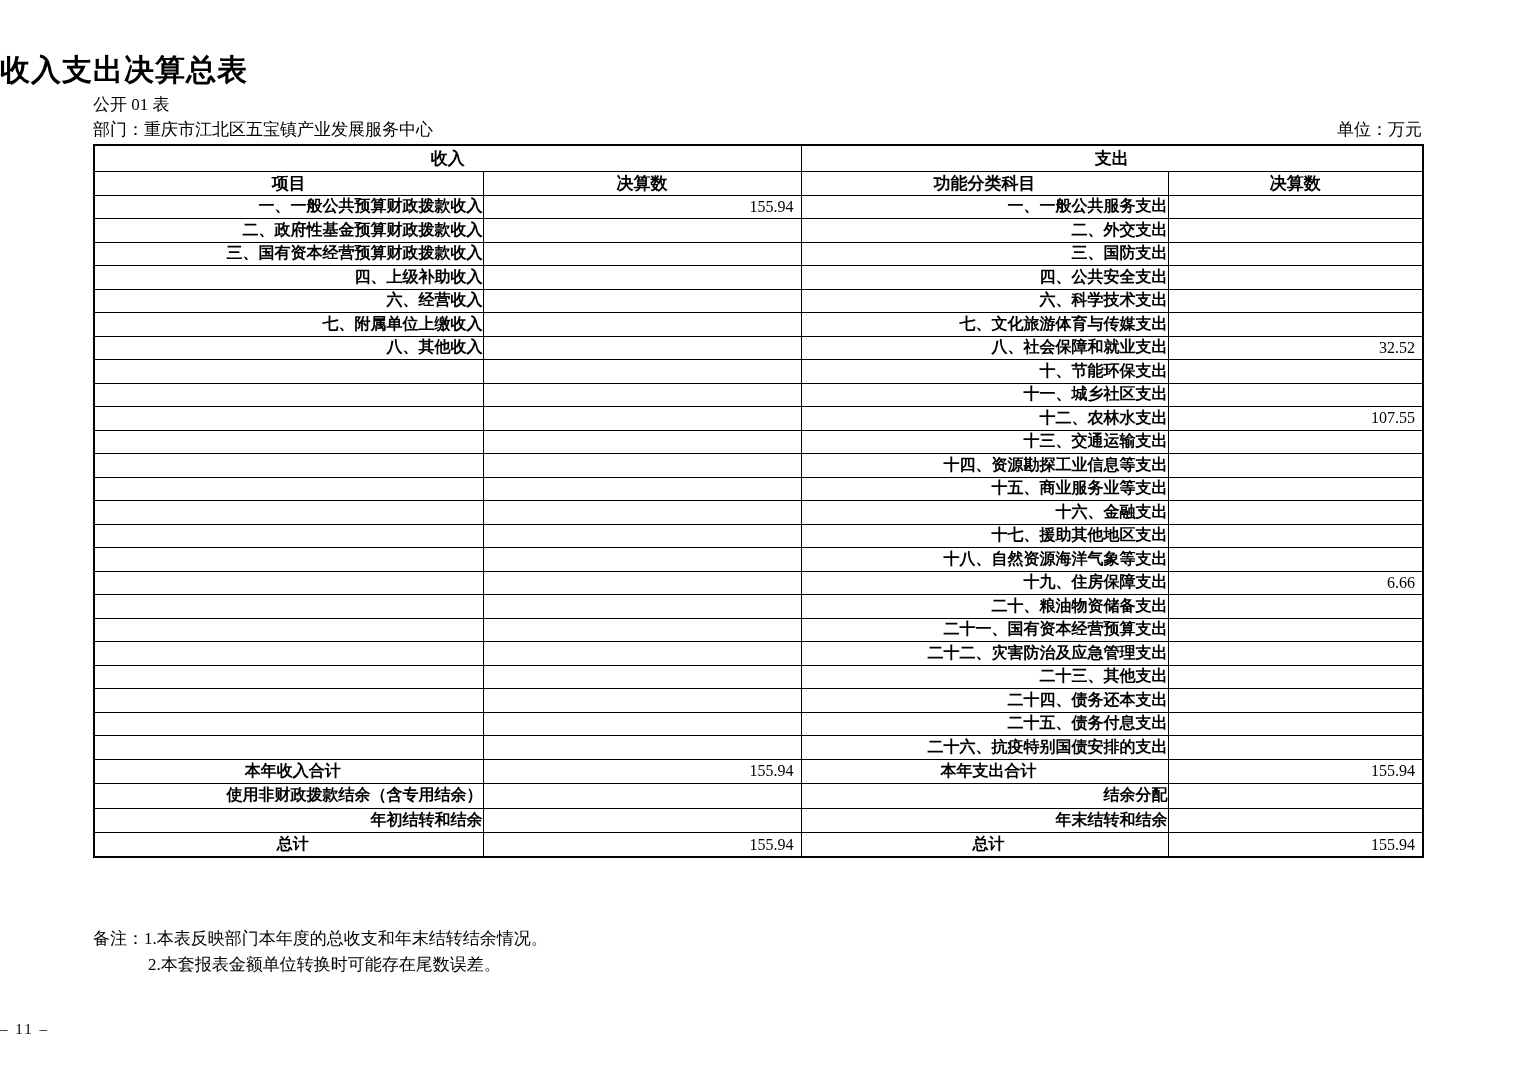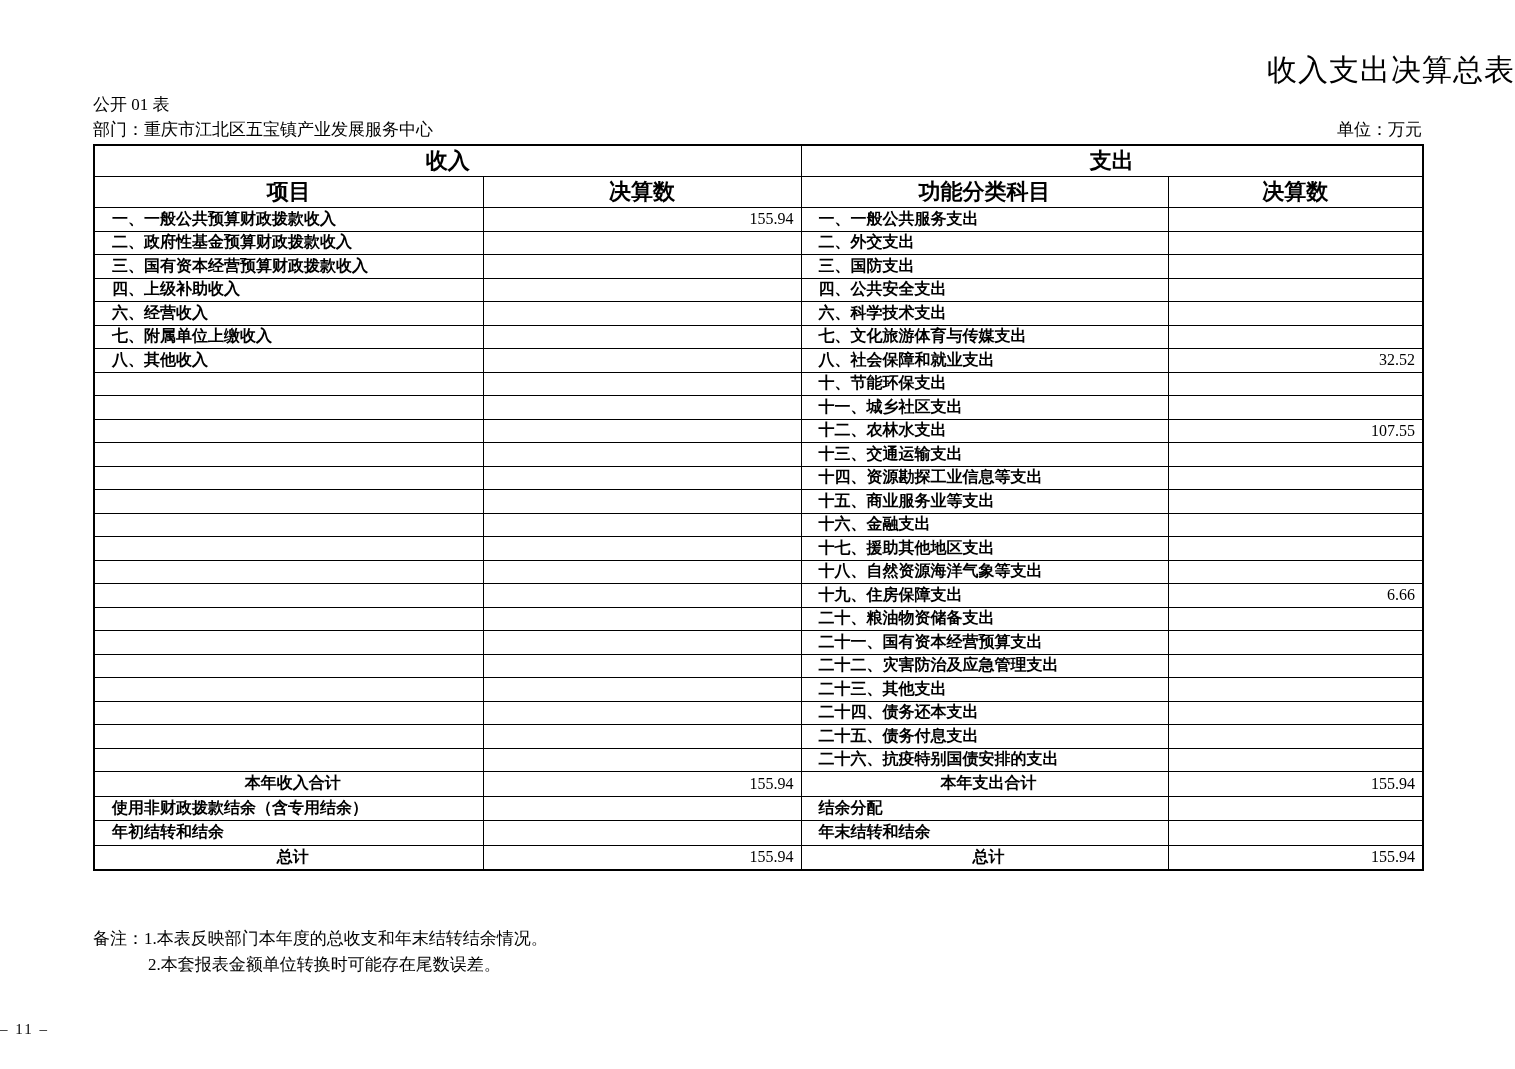--- a/index.html
+++ b/index.html
@@ -10,23 +10,23 @@
     height: 1069px;
     background: #ffffff;
     color: #000000;
     font-family: "Liberation Serif", "DejaVu Serif", serif;
     overflow: hidden;
   }
   .title {
     position: absolute;
     top: 50px; left: 0;
     width: 100%;
-    text-align: right;
+    text-align: left;
     font-size: 30px;
-    font-weight: normal;
+    font-weight: bold;
     letter-spacing: 1px;
   }
   .table-no {
     position: absolute;
     top: 93px; left: 93px; right: 93px;
     text-align: left;
     font-size: 17px;
   }
   .meta-line {
     position: absolute;
@@ -47,28 +47,28 @@
   table.main th, table.main td {
     border: 1px solid #000;
     overflow: hidden;
     white-space: nowrap;
     font-size: 16px;
     vertical-align: middle;
   }
   tr.hdr1 { height: 26px; }
   tr.hdr2 { height: 24px; }
   tr.hdr1 th, tr.hdr2 th {
-    font-size: 22px;
+    font-size: 17px;
     font-weight: bold;
     text-align: center;
   }
   tr.datarow { height: 23.5px; }
   tr.sumrow  { height: 24.5px; }
   td.item {
-    text-align: left;
+    text-align: right;
     padding-left: 17px;
     font-weight: bold;
   }
   td.item.center { text-align: center; padding-left: 8px; }
   td.num {
     text-align: right;
     padding-right: 7px;
     font-weight: normal;
   }
   .notes {

